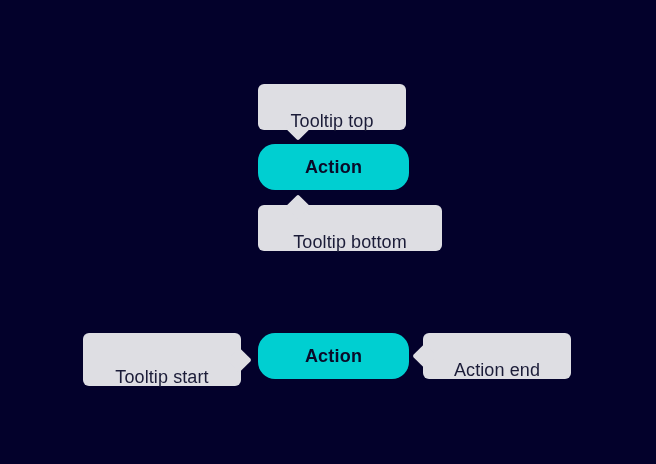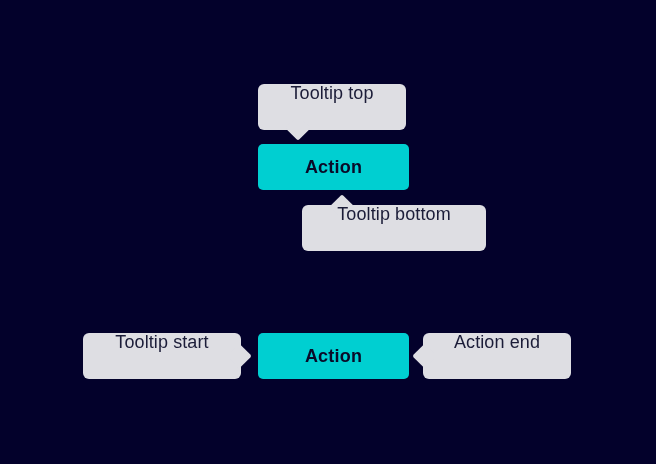--- a/index.html
+++ b/index.html
@@ -24,21 +24,21 @@
   
   .tooltip {
     position: absolute;
     background: #dedee3;
     color: #1b1c38;
     border-radius: 6px;
     font-size: 18px;
     line-height: 1;
     font-weight: 400;
     display: flex;
-    align-items: flex-start;
+    align-items: flex-end;
     justify-content: center;
     box-sizing: border-box;
     letter-spacing: 0.1px;
   }
 
   
   .tooltip .arrow {
     position: absolute;
     width: 18px;
     height: 18px;
@@ -68,40 +68,40 @@
     position: relative;
     z-index: 2;
   }
 
   
   .action-btn {
     position: absolute;
     background: #00cfd1;
     color: #0a0a28;
     border: none;
-    border-radius: 5px;
+    border-radius: 17px;
     font-family: "Liberation Sans", sans-serif;
     font-size: 18px;
     font-weight: bold;
     letter-spacing: 0.2px;
     display: flex;
     align-items: center;
     justify-content: center;
     padding: 0;
     cursor: pointer;
     box-sizing: border-box;
   }
 
   
   #tooltip-top    { left: 258px; top: 84px;  width: 148px; height: 46px; }
   #action-top     { left: 258px; top: 144px; width: 151px; height: 46px; }
-  #tooltip-bottom { left: 258px; top: 205px; width: 184px; height: 46px; margin-left: 44px; }
+  #tooltip-bottom { left: 258px; top: 205px; width: 184px; height: 46px; }
 
   
-  #tooltip-start  { left: 83px;  top: 333px; width: 158px; height: 46px; }
+  #tooltip-start  { left: 83px;  top: 333px; width: 158px; height: 53px; }
   #action-side    { left: 258px; top: 333px; width: 151px; height: 46px; }
   #tooltip-end    { left: 423px; top: 333px; width: 148px; height: 46px; }
 </style>
 </head>
 <body>
 
 <div class="stage">
 
   <div class="tooltip pos-top" id="tooltip-top">
     <span class="arrow"></span>

